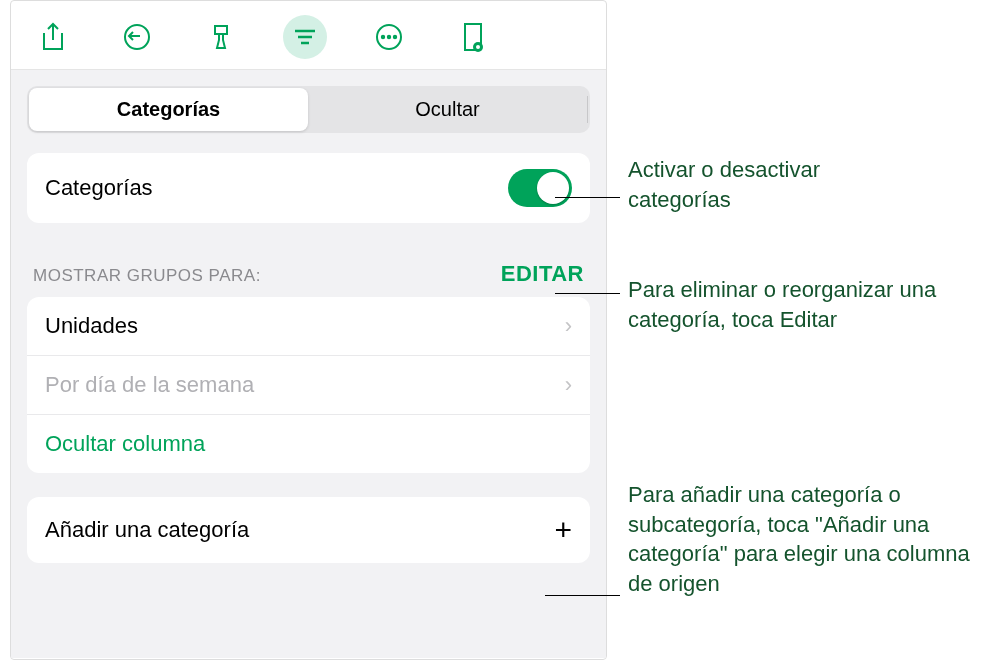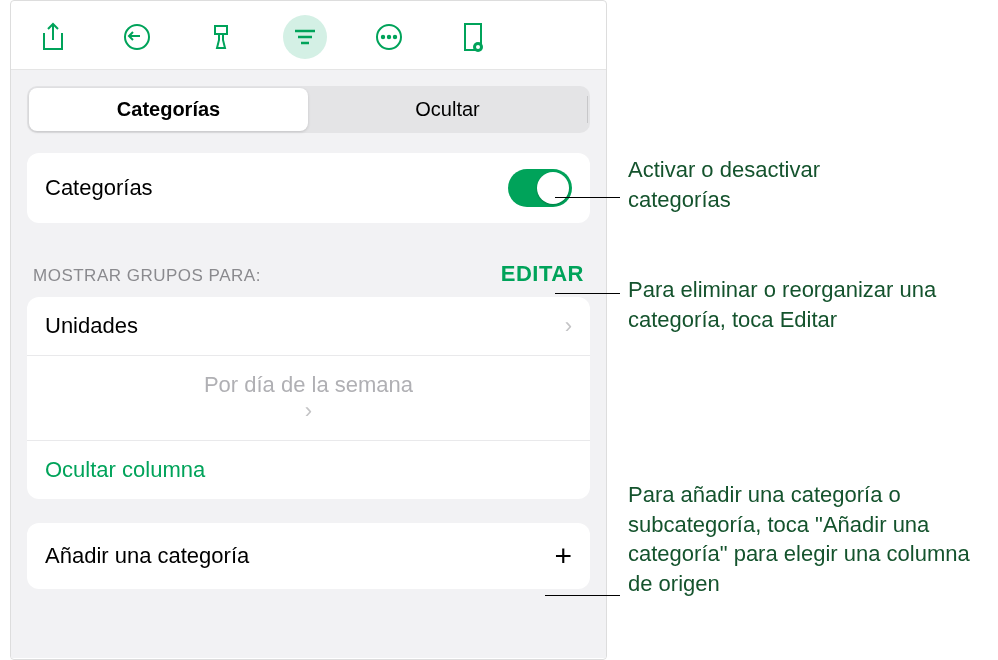--- a/index.html
+++ b/index.html
@@ -120,21 +120,21 @@
     height: 32px;
     background: #fff;
     border-radius: 50%;
     box-shadow: 0 1px 2px rgba(0,0,0,0.25);
   }
   .chevron {
     color: #c4c4c6;
     font-size: 22px;
   }
   .row.link { color: #00a35a; }
-  .row.placeholder { color: #b0b0b4; flex-direction: column; }
+  .row.placeholder { color: #b0b0b4; }
   .plus {
     font-size: 30px;
     color: #000;
     font-weight: 300;
   }
 
   
   .callout {
     position: absolute;
     font-size: 22px;

